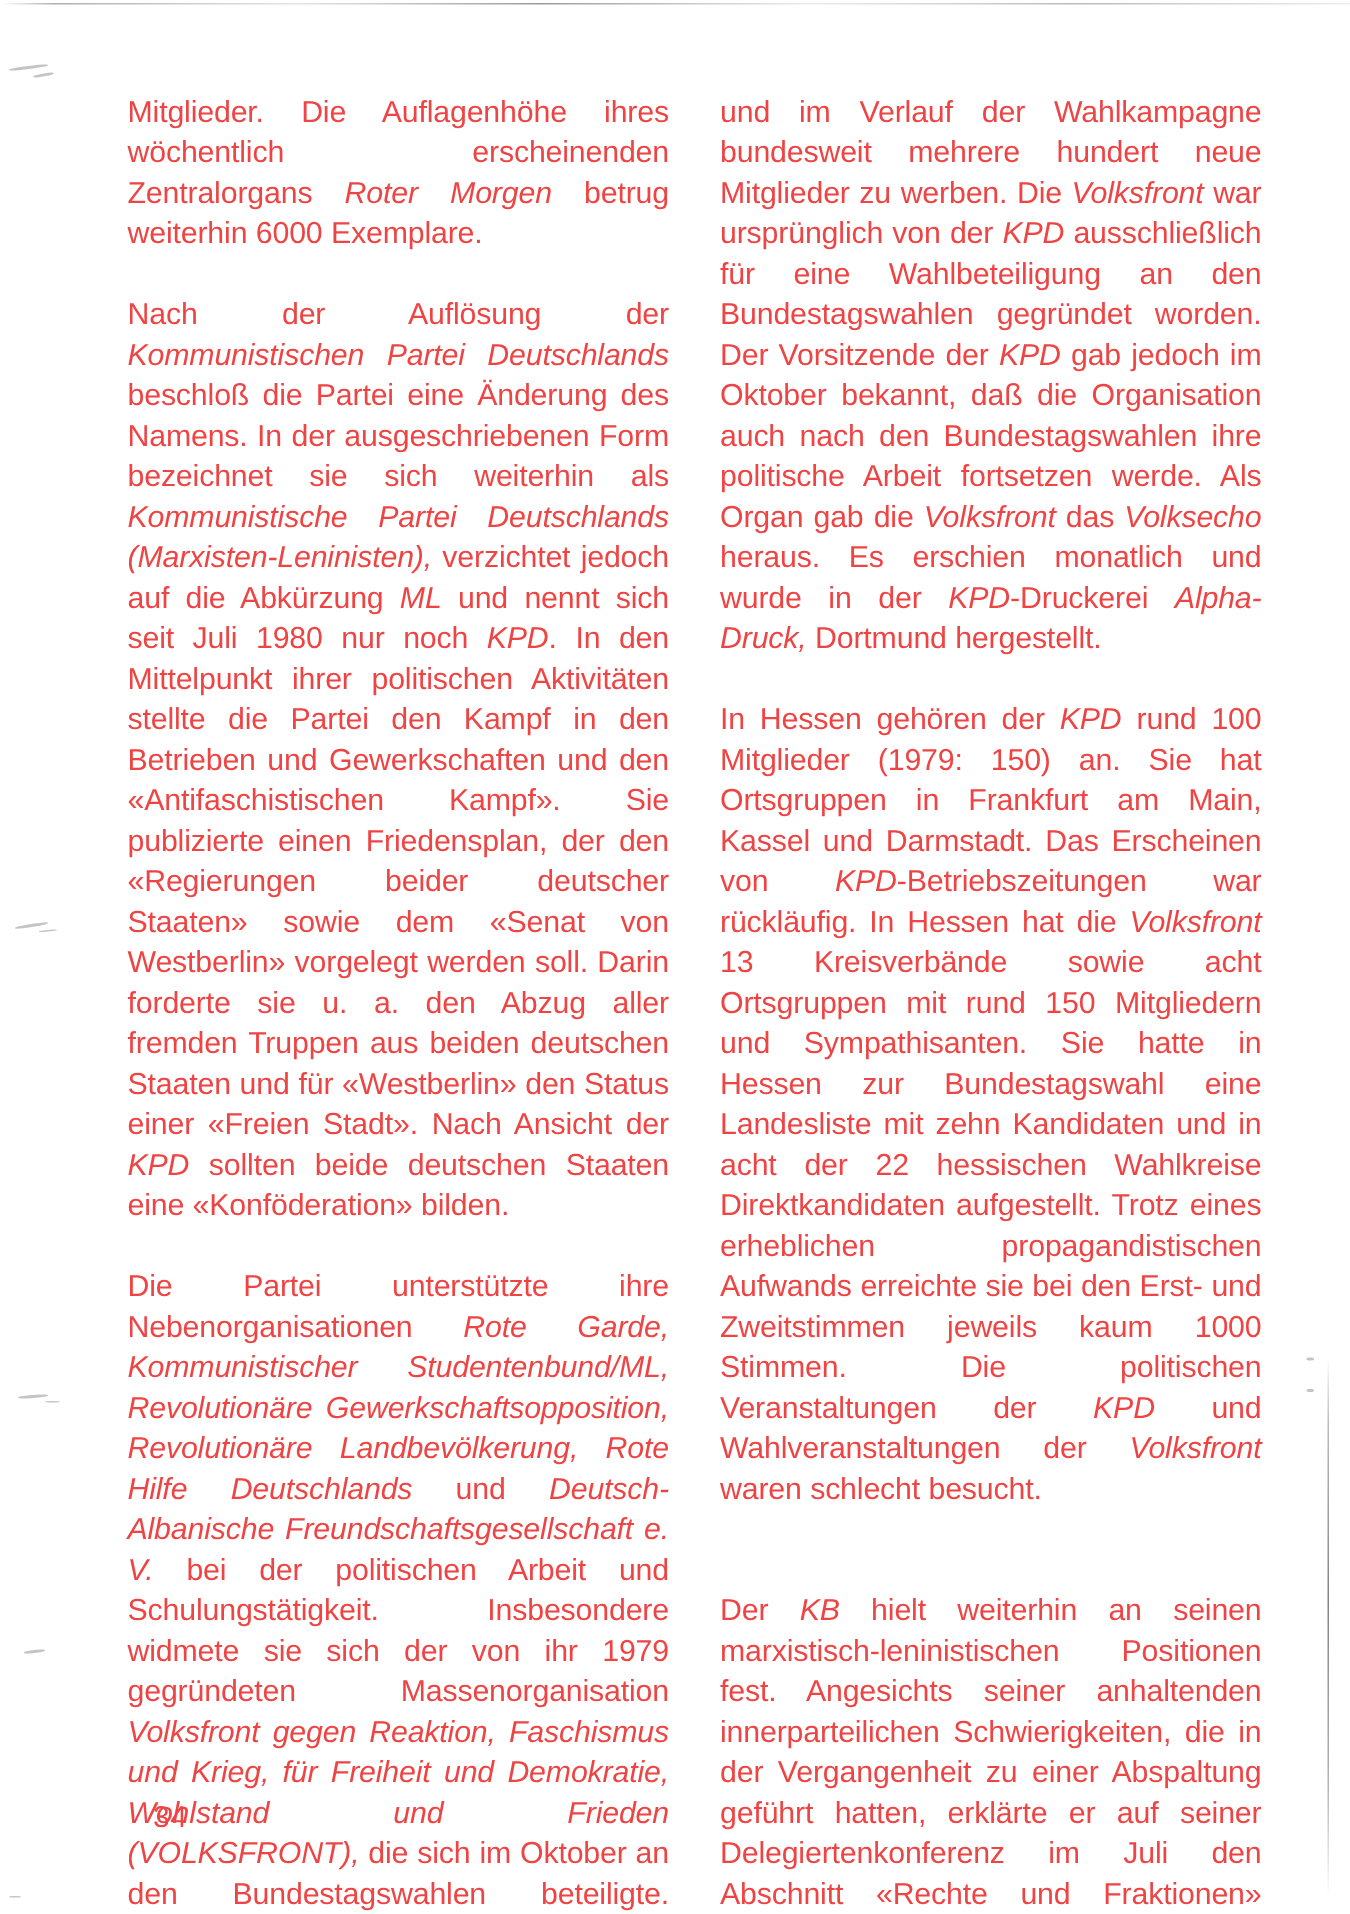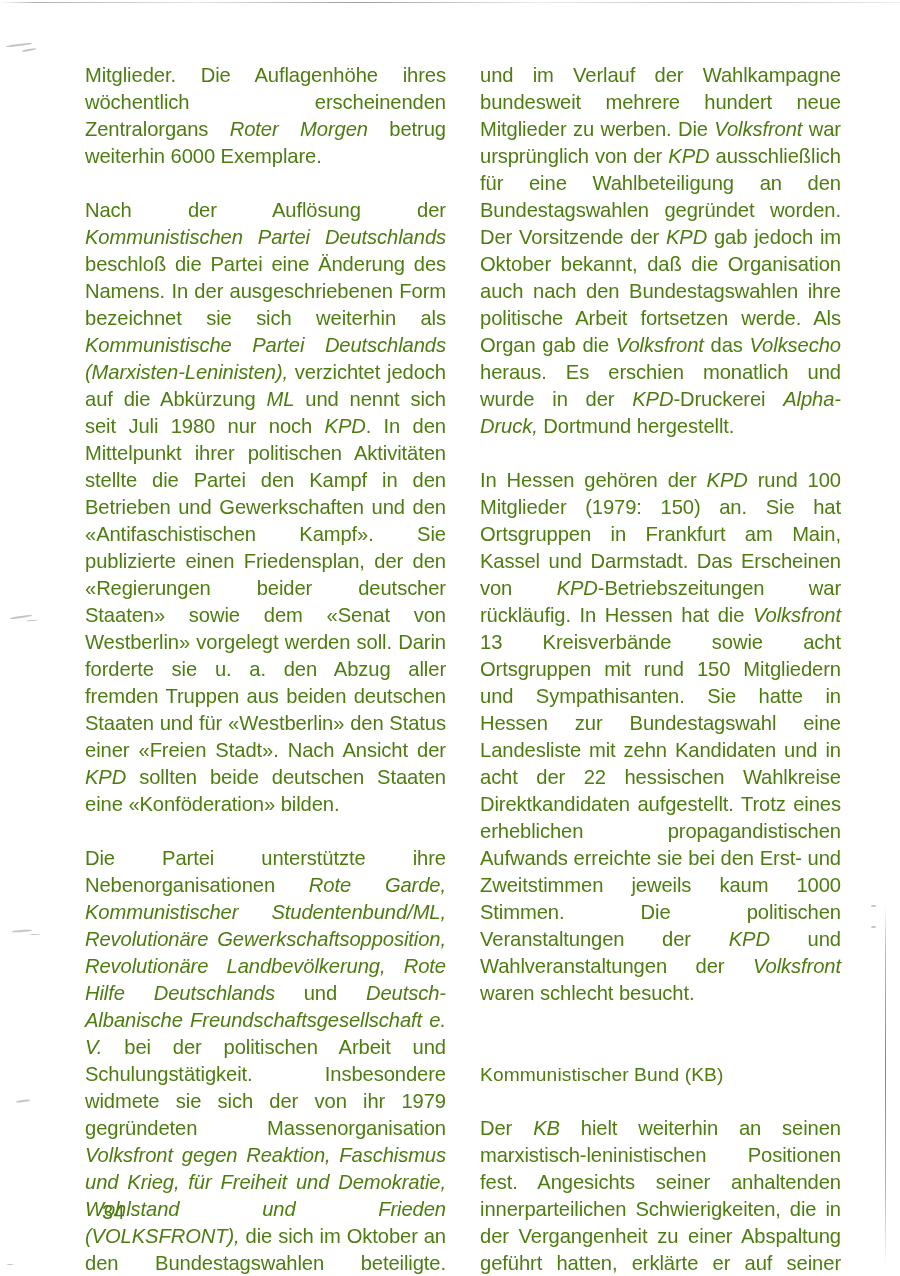--- a/index.html
+++ b/index.html
@@ -7,21 +7,21 @@
     padding: 0;
     background: #ffffff;
   }
   .page {
     position: relative;
     width: 900px;
     height: 1276px;
     background: #ffffff;
     overflow: hidden;
     font-family: "Liberation Sans", sans-serif;
-    color: #4d7c0f;
+    color: #ef4444;
     -webkit-font-smoothing: antialiased;
   }
 
   
   .scan-edge-top {
     position: absolute;
     left: 0; top: 2px;
     width: 900px; height: 1px;
     background: linear-gradient(to right,
         rgba(130,130,130,0) 0%,
@@ -127,21 +127,20 @@
     <div class="col" id="left-col">
         <p class="para"><span>Mitglieder. Die Auflagenhöhe ihres wöchentlich erscheinenden Zentralorgans </span><i>Roter Morgen</i><span> betrug weiterhin 6000 Exemplare.</span></p>
         <p class="para"><span>Nach der Auflösung der </span><i>Kommunistischen Partei Deutschlands</i><span> beschloß die Partei eine Änderung des Namens. In der ausgeschriebenen Form bezeichnet sie sich weiterhin als </span><i>Kommunistische Partei Deutschlands (Marxisten-Leninisten),</i><span> verzichtet jedoch auf die Abkürzung </span><i>ML</i><span> und nennt sich seit Juli 1980 nur noch </span><i>KPD</i><span>. In den Mittelpunkt ihrer politischen Aktivitäten stellte die Partei den Kampf in den Betrieben und Gewerkschaften und den «Antifaschistischen Kampf». Sie publizierte einen Friedensplan, der den «Regierungen beider deutscher Staaten» sowie dem «Senat von Westberlin» vorgelegt werden soll. Darin forderte sie u. a. den Abzug aller fremden Truppen aus beiden deutschen Staaten und für «Westberlin» den Status einer «Freien Stadt». Nach Ansicht der </span><i>KPD</i><span> sollten beide deutschen Staaten eine «Konföderation» bilden.</span></p>
         <p class="para nogap"><span>Die Partei unterstützte ihre Nebenorganisationen </span><i>Rote Garde, Kommunistischer Studentenbund/ML, Revolutionäre Gewerkschaftsopposition, Revolutionäre Landbevölkerung, Rote Hilfe Deutschlands</i><span> und </span><i>Deutsch-Albanische Freundschaftsgesellschaft e. V.</i><span> bei der politischen Arbeit und Schulungstätigkeit. Insbesondere widmete sie sich der von ihr 1979 gegründeten Massenorganisation </span><i>Volksfront gegen Reaktion, Faschismus und Krieg, für Freiheit und Demokratie, Wohlstand und Frieden (VOLKSFRONT),</i><span> die sich im Oktober an den Bundestagswahlen beteiligte. Obwohl die </span></p>
       </div>
 
     <div class="col" id="right-col">
         <p class="para"><span>und im Verlauf der Wahlkampagne bundesweit mehrere hundert neue Mitglieder zu werben. Die </span><i>Volksfront</i><span> war ursprünglich von der </span><i>KPD</i><span> ausschließlich für eine Wahlbeteiligung an den Bundestagswahlen gegründet worden. Der Vorsitzende der </span><i>KPD</i><span> gab jedoch im Oktober bekannt, daß die Organisation auch nach den Bundestagswahlen ihre politische Arbeit fortsetzen werde. Als Organ gab die </span><i>Volksfront</i><span> das </span><i>Volksecho</i><span> heraus. Es erschien monatlich und wurde in der </span><i>KPD</i><span>-Druckerei </span><i>Alpha-Druck,</i><span> Dortmund hergestellt.</span></p>
         <p class="para"><span>In Hessen gehören der </span><i>KPD</i><span> rund 100 Mitglieder (1979: 150) an. Sie hat Ortsgruppen in Frankfurt am Main, Kassel und Darmstadt. Das Erscheinen von </span><i>KPD</i><span>-Betriebszeitungen war rückläufig. In Hessen hat die </span><i>Volksfront</i><span> 13 Kreisverbände sowie acht Ortsgruppen mit rund 150 Mitgliedern und Sympathisanten. Sie hatte in Hessen zur Bundestagswahl eine Landesliste mit zehn Kandidaten und in acht der 22 hessischen Wahlkreise Direktkandidaten aufgestellt. Trotz eines erheblichen propagandistischen Aufwands erreichte sie bei den Erst- und Zweitstimmen jeweils kaum 1000 Stimmen. Die politischen Veranstaltungen der </span><i>KPD</i><span> und Wahlveranstaltungen der </span><i>Volksfront</i><span> waren schlecht besucht.</span></p>
         <div class="spacer-before-heading"></div>
-        <div class="heading">Kommunistischer Bund (KB)</div>
         <p class="para nogap"><span>Der </span><i>KB</i><span> hielt weiterhin an seinen marxistisch-leninistischen Positionen fest. Angesichts seiner anhaltenden innerparteilichen Schwierigkeiten, die in der Vergangenheit zu einer Abspaltung geführt hatten, erklärte er auf seiner Delegiertenkonferenz im Juli den Abschnitt «Rechte und Fraktionen» seines neuen Statuts, nach dem grundsätzlich die Bildung von Fraktionen zulässig ist, zum Arbeitsschwerpunkt.</span></p>
       </div>
 
   </div>
 
   <div class="page-number">34</div>
 
 </div>
 
 </body></html>

